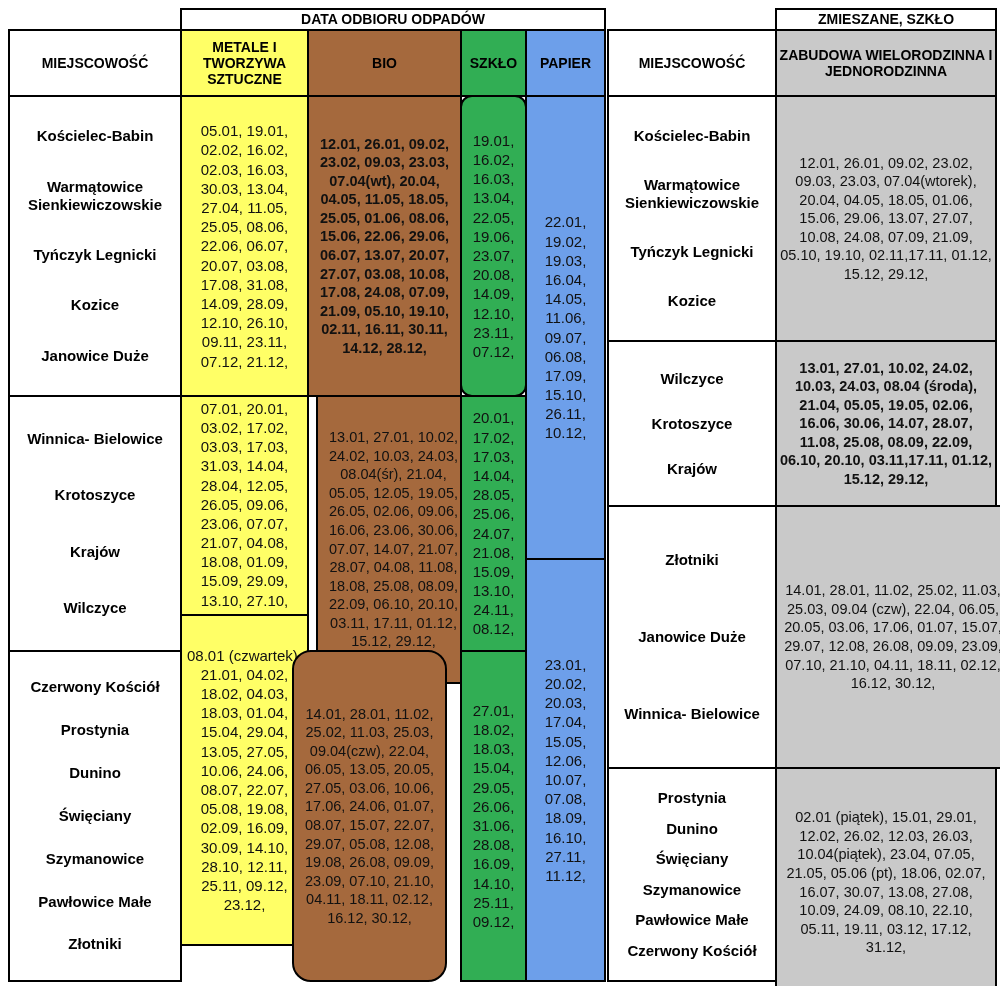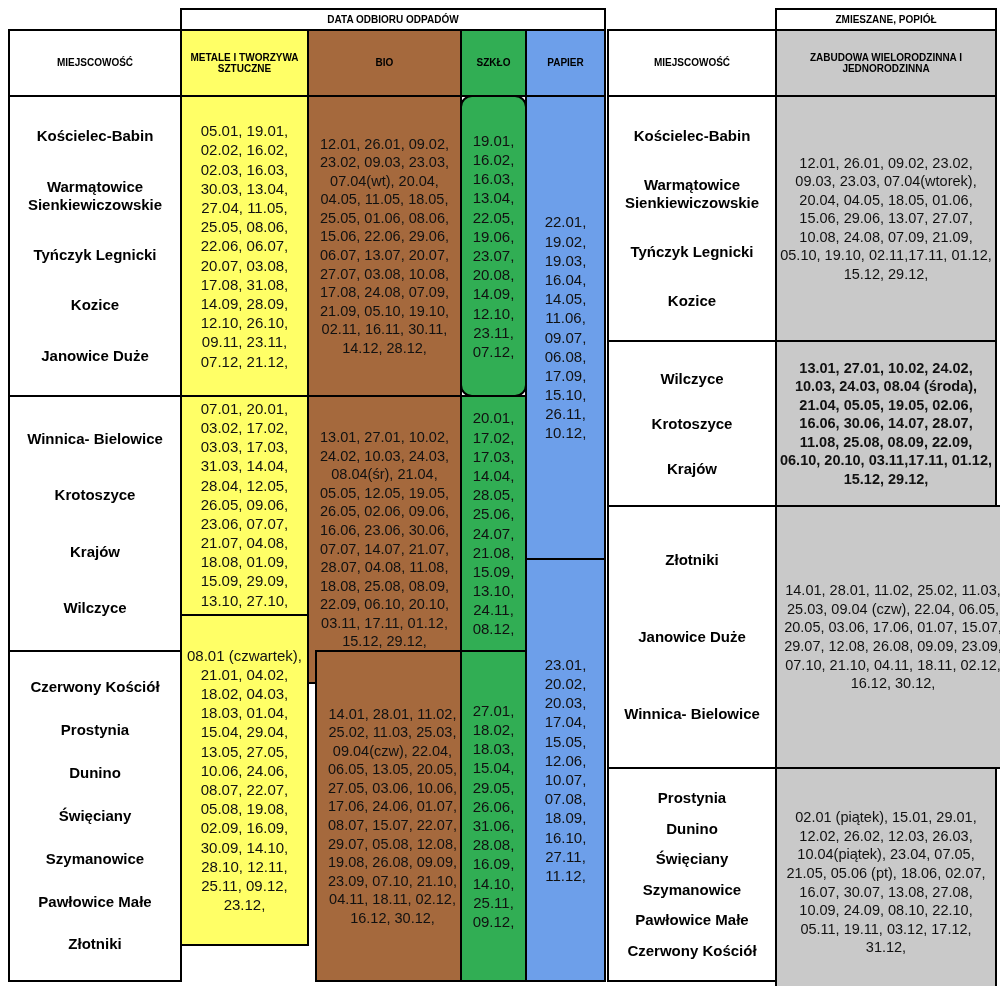--- a/index.html
+++ b/index.html
@@ -5,21 +5,21 @@
   html,body { margin:0; padding:0; background:#ffffff; }
   body { font-family:"Liberation Sans","DejaVu Sans",sans-serif; color:#000; }
   #page {
     position:relative; width:1000px; height:986px; background:#ffffff; overflow:hidden;
   }
   .cell {
     position:absolute; box-sizing:border-box; border:2px solid #000;
     display:flex; align-items:center; justify-content:center;
     text-align:center; overflow:hidden;
   }
-  .hdr { font-weight:bold; font-size:10px; line-height:1.15; padding:1px 2px; background:#fff; }
+  .hdr { font-weight:bold; font-size:14px; line-height:1.15; padding:1px 2px; background:#fff; }
   .dates { font-size:15px; line-height:1.28; padding:2px 1px; font-weight:normal; color:#111; }
   .dates.narrowfit { font-size:14.5px; padding:2px 2px; }
   .loc-cell {
     background:#fff; flex-direction:column; justify-content:space-around;
     font-weight:bold; font-size:15px; line-height:1.2; padding:14px 2px;
   }
   .loc-item { width:100%; }
   .bg-yellow { background:#ffff66; }
   .bg-brown  { background:#a5693d; }
   .bg-green  { background:#31ae54; }
@@ -40,51 +40,51 @@
   <div class="cell hdr bg-blue" style="left:525px;top:29px;width:81px;height:68px;">PAPIER</div>
 
   <div class="cell loc-cell" style="left:8px;top:95px;width:174px;height:302px;">
     <div class="loc-item">Kościelec-Babin</div>
     <div class="loc-item">Warmątowice Sienkiewiczowskie</div>
     <div class="loc-item">Tyńczyk Legnicki</div>
     <div class="loc-item">Kozice</div>
     <div class="loc-item">Janowice Duże</div>
   </div>
   <div class="cell dates bg-yellow" style="left:180px;top:95px;width:129px;height:302px;">05.01, 19.01, 02.02, 16.02, 02.03, 16.03, 30.03, 13.04, 27.04, 11.05, 25.05, 08.06, 22.06, 06.07, 20.07, 03.08, 17.08, 31.08, 14.09, 28.09, 12.10, 26.10, 09.11, 23.11, 07.12, 21.12,</div>
-  <div class="cell dates narrowfit bg-brown" style="left:307px;top:95px;width:155px;height:302px;">12.01, 26.01, 09.02, 23.02, 09.03, 23.03, 07.04(wt), 20.04, 04.05, 11.05, 18.05, 25.05, 01.06, 08.06, 15.06, 22.06, 29.06, 06.07, 13.07, 20.07, 27.07, 03.08, 10.08, 17.08, 24.08, 07.09, 21.09, 05.10, 19.10, 02.11, 16.11, 30.11, 14.12, 28.12,</div>
+  <div class="cell dates narrowfit bg-brown" style="left:307px;top:95px;width:155px;height:302px;font-weight:bold;">12.01, 26.01, 09.02, 23.02, 09.03, 23.03, 07.04(wt), 20.04, 04.05, 11.05, 18.05, 25.05, 01.06, 08.06, 15.06, 22.06, 29.06, 06.07, 13.07, 20.07, 27.07, 03.08, 10.08, 17.08, 24.08, 07.09, 21.09, 05.10, 19.10, 02.11, 16.11, 30.11, 14.12, 28.12,</div>
   <div class="cell dates bg-green" style="left:460px;top:95px;width:67px;height:302px;border-radius:12px;">19.01, 16.02, 16.03, 13.04, 22.05, 19.06, 23.07, 20.08, 14.09, 12.10, 23.11, 07.12,</div>
 
   <div class="cell dates bg-blue" style="left:525px;top:95px;width:81px;height:465px;">22.01, 19.02, 19.03, 16.04, 14.05, 11.06, 09.07, 06.08, 17.09, 15.10, 26.11, 10.12,</div>
 
   <div class="cell loc-cell" style="left:8px;top:395px;width:174px;height:257px;">
     <div class="loc-item">Winnica- Bielowice</div>
     <div class="loc-item">Krotoszyce</div>
     <div class="loc-item">Krajów</div>
     <div class="loc-item">Wilczyce</div>
   </div>
   <div class="cell dates bg-yellow" style="left:180px;top:395px;width:129px;height:257px;">07.01, 20.01, 03.02, 17.02, 03.03, 17.03, 31.03, 14.04, 28.04, 12.05, 26.05, 09.06, 23.06, 07.07, 21.07, 04.08, 18.08, 01.09, 15.09, 29.09, 13.10, 27.10, 10.11, 24.11, 08.12, 22.12,</div>
-  <div class="cell dates narrowfit bg-brown" style="left:307px;top:395px;width:155px;height:289px;">13.01, 27.01, 10.02, 24.02, 10.03, 24.03, 08.04(śr), 21.04, 05.05, 12.05, 19.05, 26.05, 02.06, 09.06, 16.06, 23.06, 30.06, 07.07, 14.07, 21.07, 28.07, 04.08, 11.08, 18.08, 25.08, 08.09, 22.09, 06.10, 20.10, 03.11, 17.11, 01.12, 15.12, 29.12,</div>
+  <div class="cell dates narrowfit bg-brown" style="left:316px;top:395px;width:155px;height:289px;">13.01, 27.01, 10.02, 24.02, 10.03, 24.03, 08.04(śr), 21.04, 05.05, 12.05, 19.05, 26.05, 02.06, 09.06, 16.06, 23.06, 30.06, 07.07, 14.07, 21.07, 28.07, 04.08, 11.08, 18.08, 25.08, 08.09, 22.09, 06.10, 20.10, 03.11, 17.11, 01.12, 15.12, 29.12,</div>
   <div class="cell dates bg-green" style="left:460px;top:395px;width:67px;height:257px;">20.01, 17.02, 17.03, 14.04, 28.05, 25.06, 24.07, 21.08, 15.09, 13.10, 24.11, 08.12,</div>
 
   <div class="cell loc-cell" style="left:8px;top:650px;width:174px;height:332px;">
     <div class="loc-item">Czerwony Kościół</div>
     <div class="loc-item">Prostynia</div>
     <div class="loc-item">Dunino</div>
     <div class="loc-item">Święciany</div>
     <div class="loc-item">Szymanowice</div>
     <div class="loc-item">Pawłowice Małe</div>
     <div class="loc-item">Złotniki</div>
   </div>
   <div class="cell dates bg-yellow" style="left:180px;top:614px;width:129px;height:332px;">08.01 (czwartek), 21.01, 04.02, 18.02, 04.03, 18.03, 01.04, 15.04, 29.04, 13.05, 27.05, 10.06, 24.06, 08.07, 22.07, 05.08, 19.08, 02.09, 16.09, 30.09, 14.10, 28.10, 12.11, 25.11, 09.12, 23.12,</div>
-  <div class="cell dates narrowfit bg-brown" style="left:315px;top:650px;width:155px;height:332px;">14.01, 28.01, 11.02, 25.02, 11.03, 25.03, 09.04(czw), 22.04, 06.05, 13.05, 20.05, 27.05, 03.06, 10.06, 17.06, 24.06, 01.07, 08.07, 15.07, 22.07, 29.07, 05.08, 12.08, 19.08, 26.08, 09.09, 23.09, 07.10, 21.10, 04.11, 18.11, 02.12, 16.12, 30.12,</div>
+  <div class="cell dates narrowfit bg-brown" style="left:292px;top:650px;width:155px;height:332px;border-radius:19px;">14.01, 28.01, 11.02, 25.02, 11.03, 25.03, 09.04(czw), 22.04, 06.05, 13.05, 20.05, 27.05, 03.06, 10.06, 17.06, 24.06, 01.07, 08.07, 15.07, 22.07, 29.07, 05.08, 12.08, 19.08, 26.08, 09.09, 23.09, 07.10, 21.10, 04.11, 18.11, 02.12, 16.12, 30.12,</div>
   <div class="cell dates bg-green" style="left:460px;top:650px;width:67px;height:332px;">27.01, 18.02, 18.03, 15.04, 29.05, 26.06, 31.06, 28.08, 16.09, 14.10, 25.11, 09.12,</div>
 
   <div class="cell dates bg-blue" style="left:525px;top:558px;width:81px;height:424px;">23.01, 20.02, 20.03, 17.04, 15.05, 12.06, 10.07, 07.08, 18.09, 16.10, 27.11, 11.12,</div>
 
-  <div class="cell hdr" style="left:775px;top:8px;width:222px;height:23px;">ZMIESZANE, POPIÓŁ</div>
+  <div class="cell hdr" style="left:775px;top:8px;width:222px;height:23px;">ZMIESZANE, SZKŁO</div>
 
   <div class="cell hdr" style="left:607px;top:29px;width:170px;height:68px;">MIEJSCOWOŚĆ</div>
   <div class="cell hdr bg-gray" style="left:775px;top:29px;width:222px;height:68px;">ZABUDOWA WIELORODZINNA I JEDNORODZINNA</div>
 
   <div class="cell loc-cell" style="left:607px;top:95px;width:170px;height:247px;">
     <div class="loc-item">Kościelec-Babin</div>
     <div class="loc-item">Warmątowice Sienkiewiczowskie</div>
     <div class="loc-item">Tyńczyk Legnicki</div>
     <div class="loc-item">Kozice</div>
   </div>

